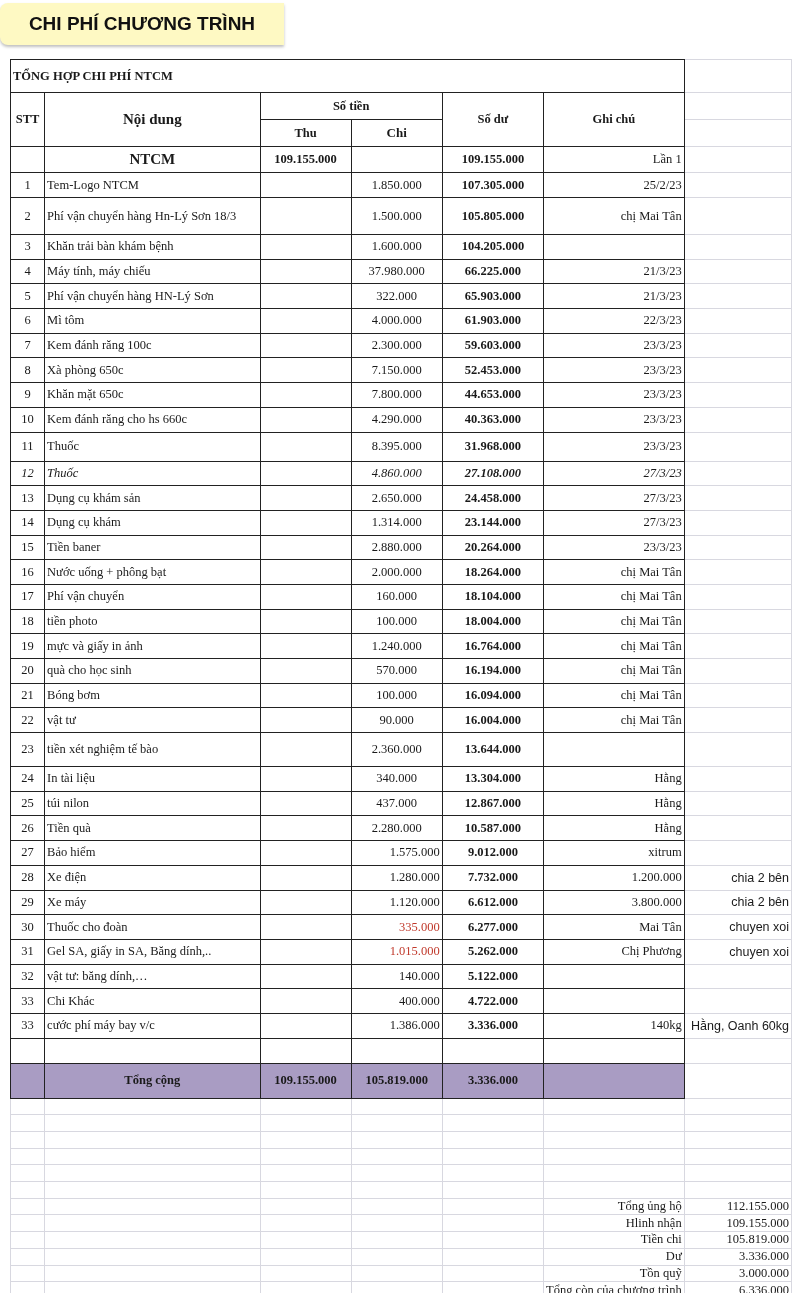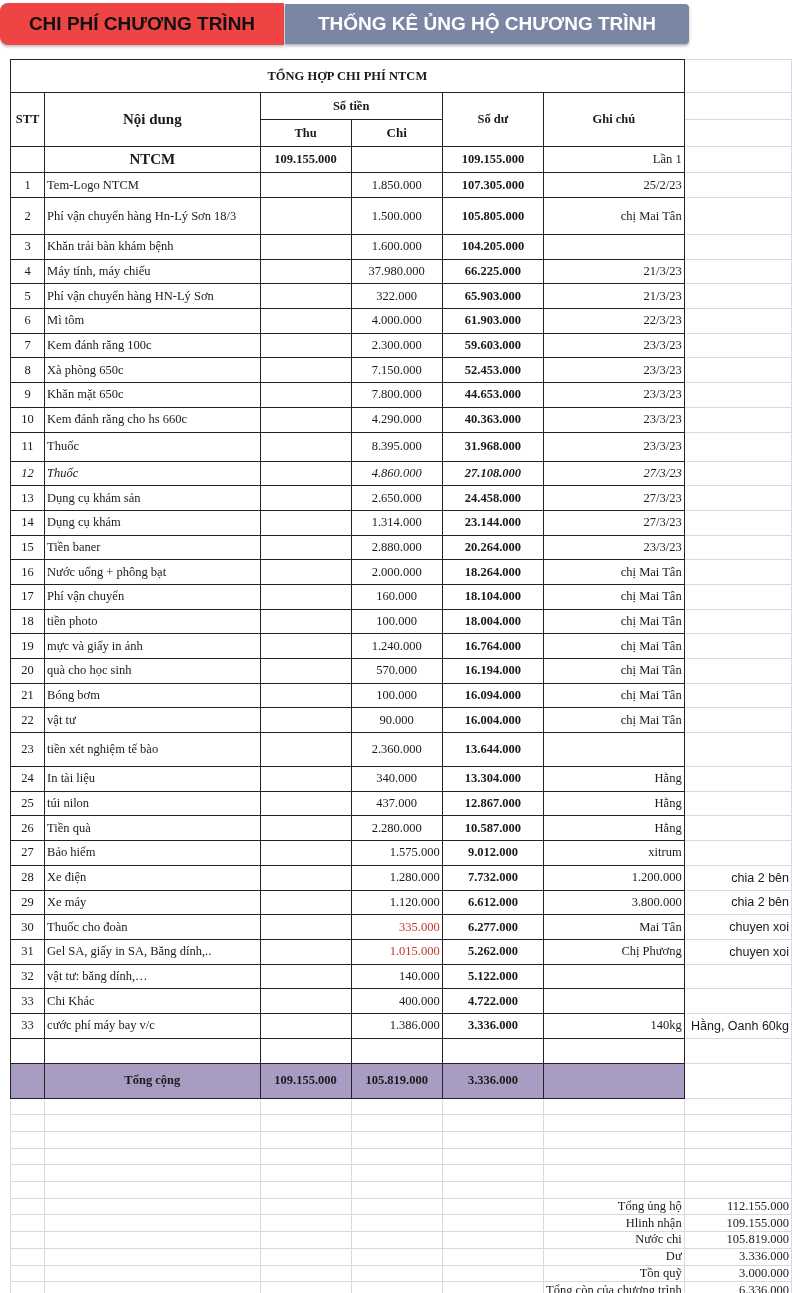--- a/index.html
+++ b/index.html
@@ -1,45 +1,44 @@
 <!DOCTYPE html>
 <html><head>
 <meta charset="utf-8">
 <style>
   html,body{margin:0;padding:0;background:#ffffff;}
   body{width:792px;height:1293px;position:relative;overflow:hidden;font-family:"Liberation Serif",serif;color:#1a1a1a;}
   .tabs{position:absolute;left:0;top:0;width:792px;height:50px;}
   .tab{position:absolute;top:4px;height:40px;display:flex;align-items:center;justify-content:center;font-family:"Liberation Sans",sans-serif;font-weight:bold;font-size:19px;cursor:pointer;}
-  .tab.active{left:0;width:284px;background:#ef4444;color:#111;border-radius:8px 0 0 8px;box-shadow:0 2px 3px rgba(0,0,0,0.25);top:3px;height:42px;}
+  .tab.active{left:0;width:284px;background:#fef9c3;color:#111;border-radius:8px 0 0 8px;box-shadow:0 2px 3px rgba(0,0,0,0.25);top:3px;height:42px;}
   .tab.inactive{left:285px;width:404px;background:#7a86a4;color:#fff;border-radius:0 4px 4px 0;box-shadow:0 2px 3px rgba(0,0,0,0.3);}
   table.sheet{position:absolute;left:10px;top:59px;border-collapse:collapse;table-layout:fixed;}
   table.sheet td{padding:0 2px;font-size:12.5px;white-space:nowrap;overflow:hidden;}
   td.b{border:1.5px solid #222;}
   td.g{border:1px solid #d8d8e0;}
   .c-stt{text-align:center;}
   .c-name{text-align:left;}
   .c-num{text-align:center;}
   .c-right{text-align:right;}
   .bold{font-weight:bold;}
   .red{color:#c0392b;}
   .sans{font-family:"Liberation Sans",sans-serif;font-size:11px;}
   .hdr{font-weight:bold;text-align:center;font-size:14px;}
-  .title{font-weight:bold;text-align:center;font-size:14.5px;}
+  .title{font-weight:bold;font-size:14.5px;}
   .total-row td.b{background:#a99cc3;}
   .total-label{font-weight:bold;text-align:center;font-size:16px;}
   .big{font-size:14px;}
   .sum-label{text-align:right;font-size:11.5px;}
   .sum-val{text-align:right;font-size:11.5px;}
 </style>
 </head>
 <body>
 
 <div class="tabs">
   <div class="tab active">CHI PHÍ CHƯƠNG TRÌNH</div>
-  <div class="tab inactive">THỐNG KÊ ỦNG HỘ CHƯƠNG TRÌNH</div>
 </div>
 
 <table class="sheet">
   <colgroup>
     <col style="width:35px">
       <col style="width:219px">
       <col style="width:95px">
       <col style="width:95px">
       <col style="width:107px">
       <col style="width:110px">
@@ -467,21 +466,21 @@
         <td class="g"></td>
         <td class="g sum-label" style="overflow: visible; direction: rtl;">Hlinh nhận</td>
         <td class="g sum-val">109.155.000</td>
       </tr>
       <tr style="height: 16.7px;">
         <td class="g"></td>
         <td class="g"></td>
         <td class="g"></td>
         <td class="g"></td>
         <td class="g"></td>
-        <td class="g sum-label" style="overflow: visible; direction: rtl;">Nước chi</td>
+        <td class="g sum-label" style="overflow: visible; direction: rtl;">Tiền chi</td>
         <td class="g sum-val">105.819.000</td>
       </tr>
       <tr style="height: 16.7px;">
         <td class="g"></td>
         <td class="g"></td>
         <td class="g"></td>
         <td class="g"></td>
         <td class="g"></td>
         <td class="g sum-label" style="overflow: visible; direction: rtl;">Dư</td>
         <td class="g sum-val">3.336.000</td>

